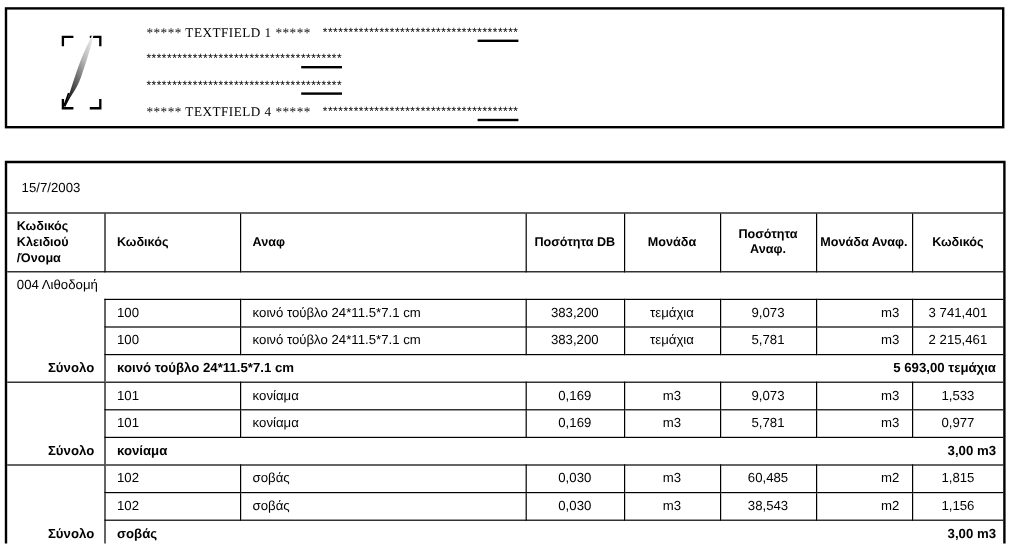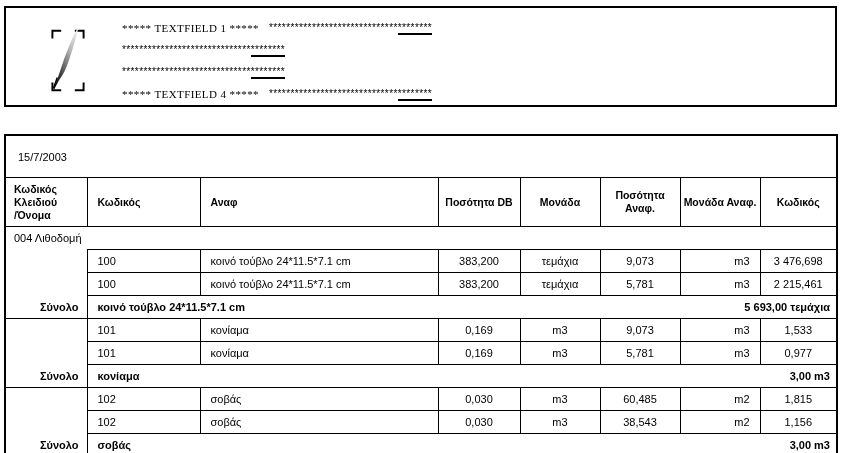--- a/index.html
+++ b/index.html
@@ -129,21 +129,21 @@
           <td class="group-key" colspan="8">004 Λιθοδομή</td>
         </tr>
         <tr class="detail-row">
           <td class="c1"></td>
           <td class="code">100</td>
           <td class="name">κοινό τούβλο 24*11.5*7.1 cm</td>
           <td class="num">383,200</td>
           <td class="unit">τεμάχια</td>
           <td class="num">9,073</td>
           <td class="unitr">m3</td>
-          <td class="num">3 476,698</td>
+          <td class="num">3 741,401</td>
         </tr>
         <tr class="detail-row">
           <td class="c1"></td>
           <td class="code">100</td>
           <td class="name">κοινό τούβλο 24*11.5*7.1 cm</td>
           <td class="num">383,200</td>
           <td class="unit">τεμάχια</td>
           <td class="num">5,781</td>
           <td class="unitr">m3</td>
           <td class="num">2 215,461</td>

